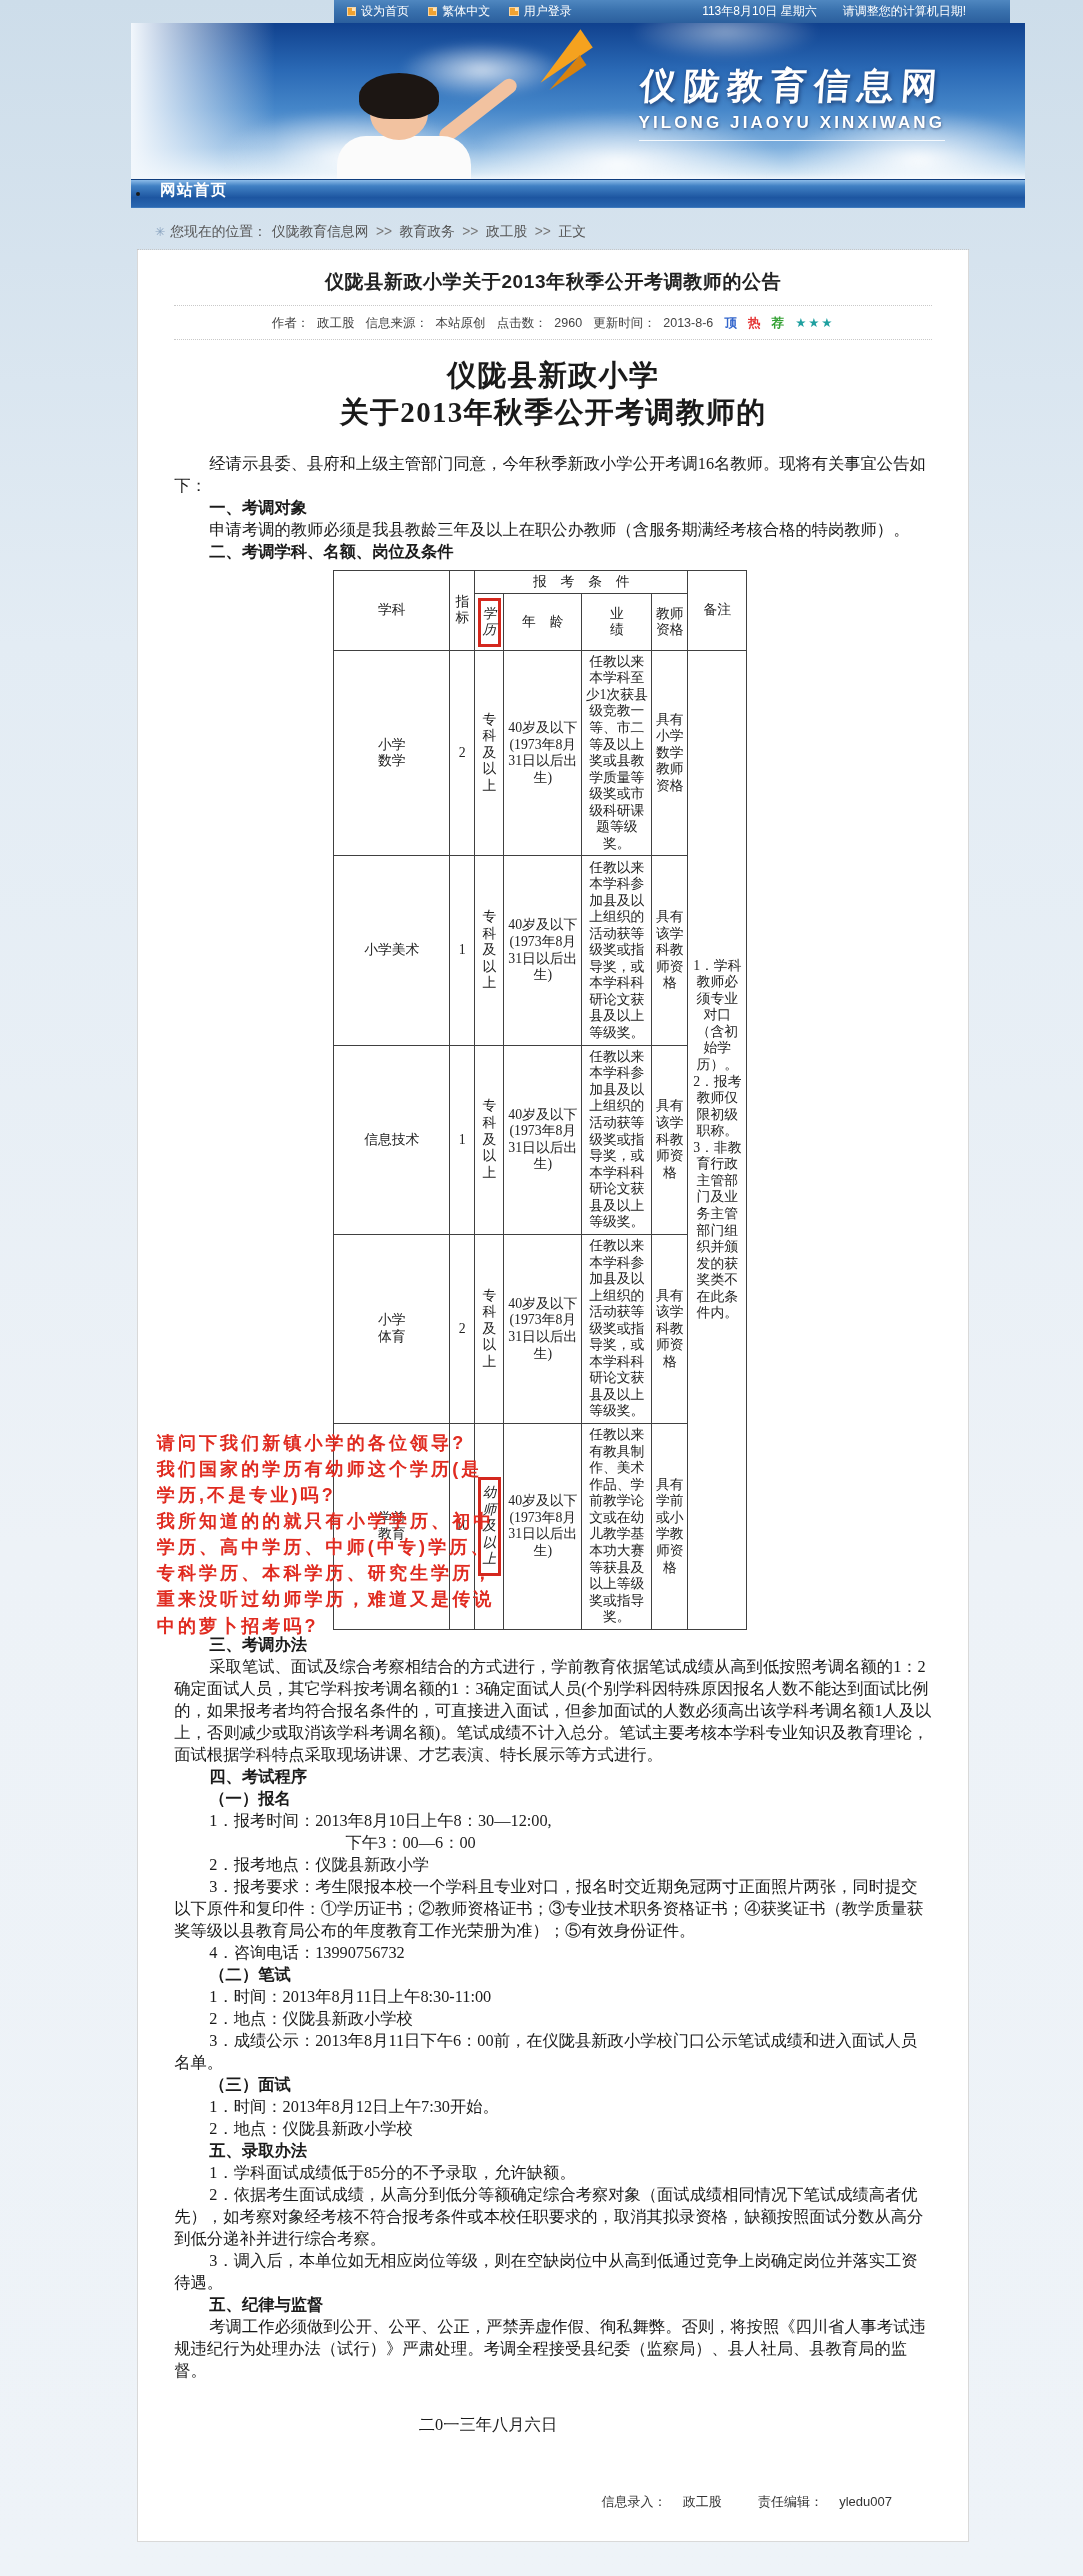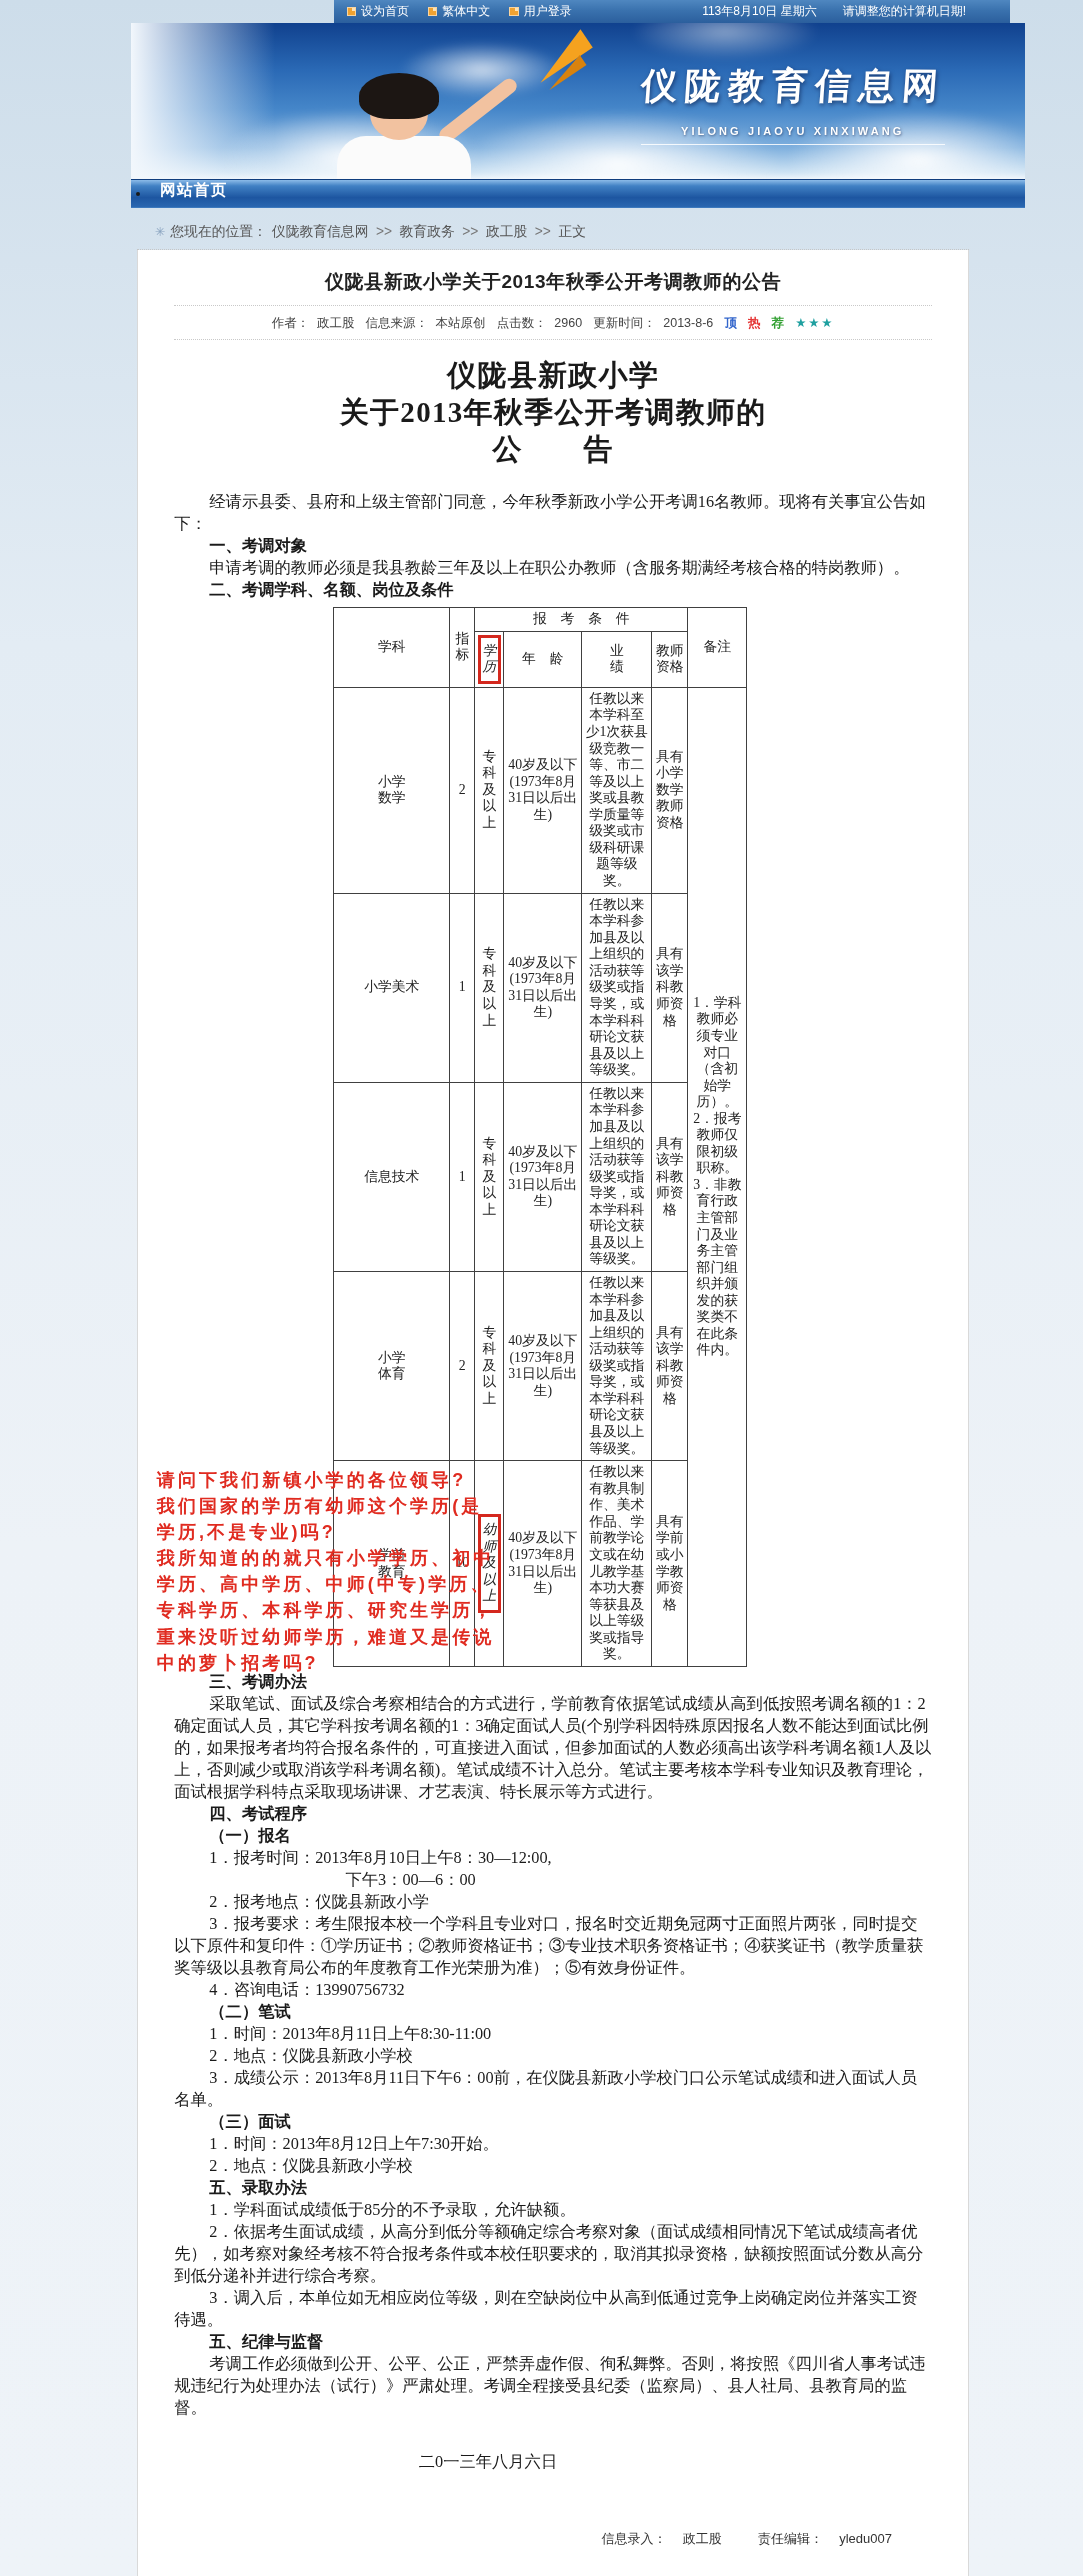--- a/index.html
+++ b/index.html
@@ -39,21 +39,21 @@
   .girl-face { position:absolute; left:239px; bottom:39px; width:58px; height:53px; background:#f2c2a0; border-radius:50%; }
   .girl-hair { position:absolute; left:228px; bottom:60px; width:80px; height:46px; background:#1c1613; border-radius:52% 52% 40% 40%; }
   .girl-arm  { position:absolute; left:300px; bottom:61px; width:94px; height:15px; background:#f2c2a0; border-radius:7.5px; transform:rotate(-38deg); }
   .plane { position:absolute; left:398px; top:22.5px; width:0; height:0;
     border-left:63px solid transparent; border-bottom:22.5px solid #f5a21f; transform:rotate(-34deg); }
   .plane::after { content:""; position:absolute; left:-60px; top:21px; width:0; height:0;
     border-left:45px solid transparent; border-bottom:12.5px solid #d8820e; }
   .site-title { position:absolute; right:80px; top:39px; text-align:center; color:#fff; }
   .site-title .cn { font-family:"Liberation Serif","DejaVu Serif",serif; font-size:36px; font-weight:bold;
     letter-spacing:7.5px; transform:skewX(-4deg); text-shadow:1.3px 1.9px 4.4px rgba(0,10,50,.55); }
-  .site-title .en { margin-top:14px; font-size:11px; font-weight:bold; letter-spacing:3.1px;
+  .site-title .en { margin-top:2px; font-size:17px; font-weight:bold; letter-spacing:3.1px;
     padding-bottom:7.5px; border-bottom:1.3px solid rgba(255,255,255,.85); text-shadow:0.6px 1.3px 2.5px rgba(0,10,50,.5); }
 
   
   .navbar { height:29px; position:relative; display:flex; 
     background:linear-gradient(180deg,#8cbbe8 0%, #4181c4 22%, #1d56a1 65%, #2a67b0 100%);
     border-top:1.3px solid #0f3d7d; border-bottom:1.9px solid #3c79bd; }
   .nav-bullet { position:absolute; left:5px; top:12px; width:4.4px; height:4.4px; background:#1a1a1a; border-radius:50%; }
   .nav-home { color:#fff; font-size:15.6px; font-weight:bold; text-decoration:none; padding-left:29px; letter-spacing:1.3px; cursor:pointer; }
 
   
@@ -176,21 +176,20 @@
       <span class="badge-top">顶</span>
       <span class="badge-hot">热</span>
       <span class="badge-rec">荐</span>
       <span class="stars">★★★</span>
     </div>
 
     <div class="doc">
       <div class="doc-heading">
         <div>仪陇县新政小学</div>
         <div>关于2013年秋季公开考调教师的</div>
-        <div>公　　告</div>
       </div>
 
       <p class="indent">经请示县委、县府和上级主管部门同意，今年秋季新政小学公开考调16名教师。现将有关事宜公告如下：</p>
       <p class="h">一、考调对象</p>
       <p class="indent">申请考调的教师必须是我县教龄三年及以上在职公办教师（含服务期满经考核合格的特岗教师）。</p>
       <p class="h">二、考调学科、名额、岗位及条件</p>
 
       <div class="table-wrap">
         <table class="qtable">
           <colgroup>

